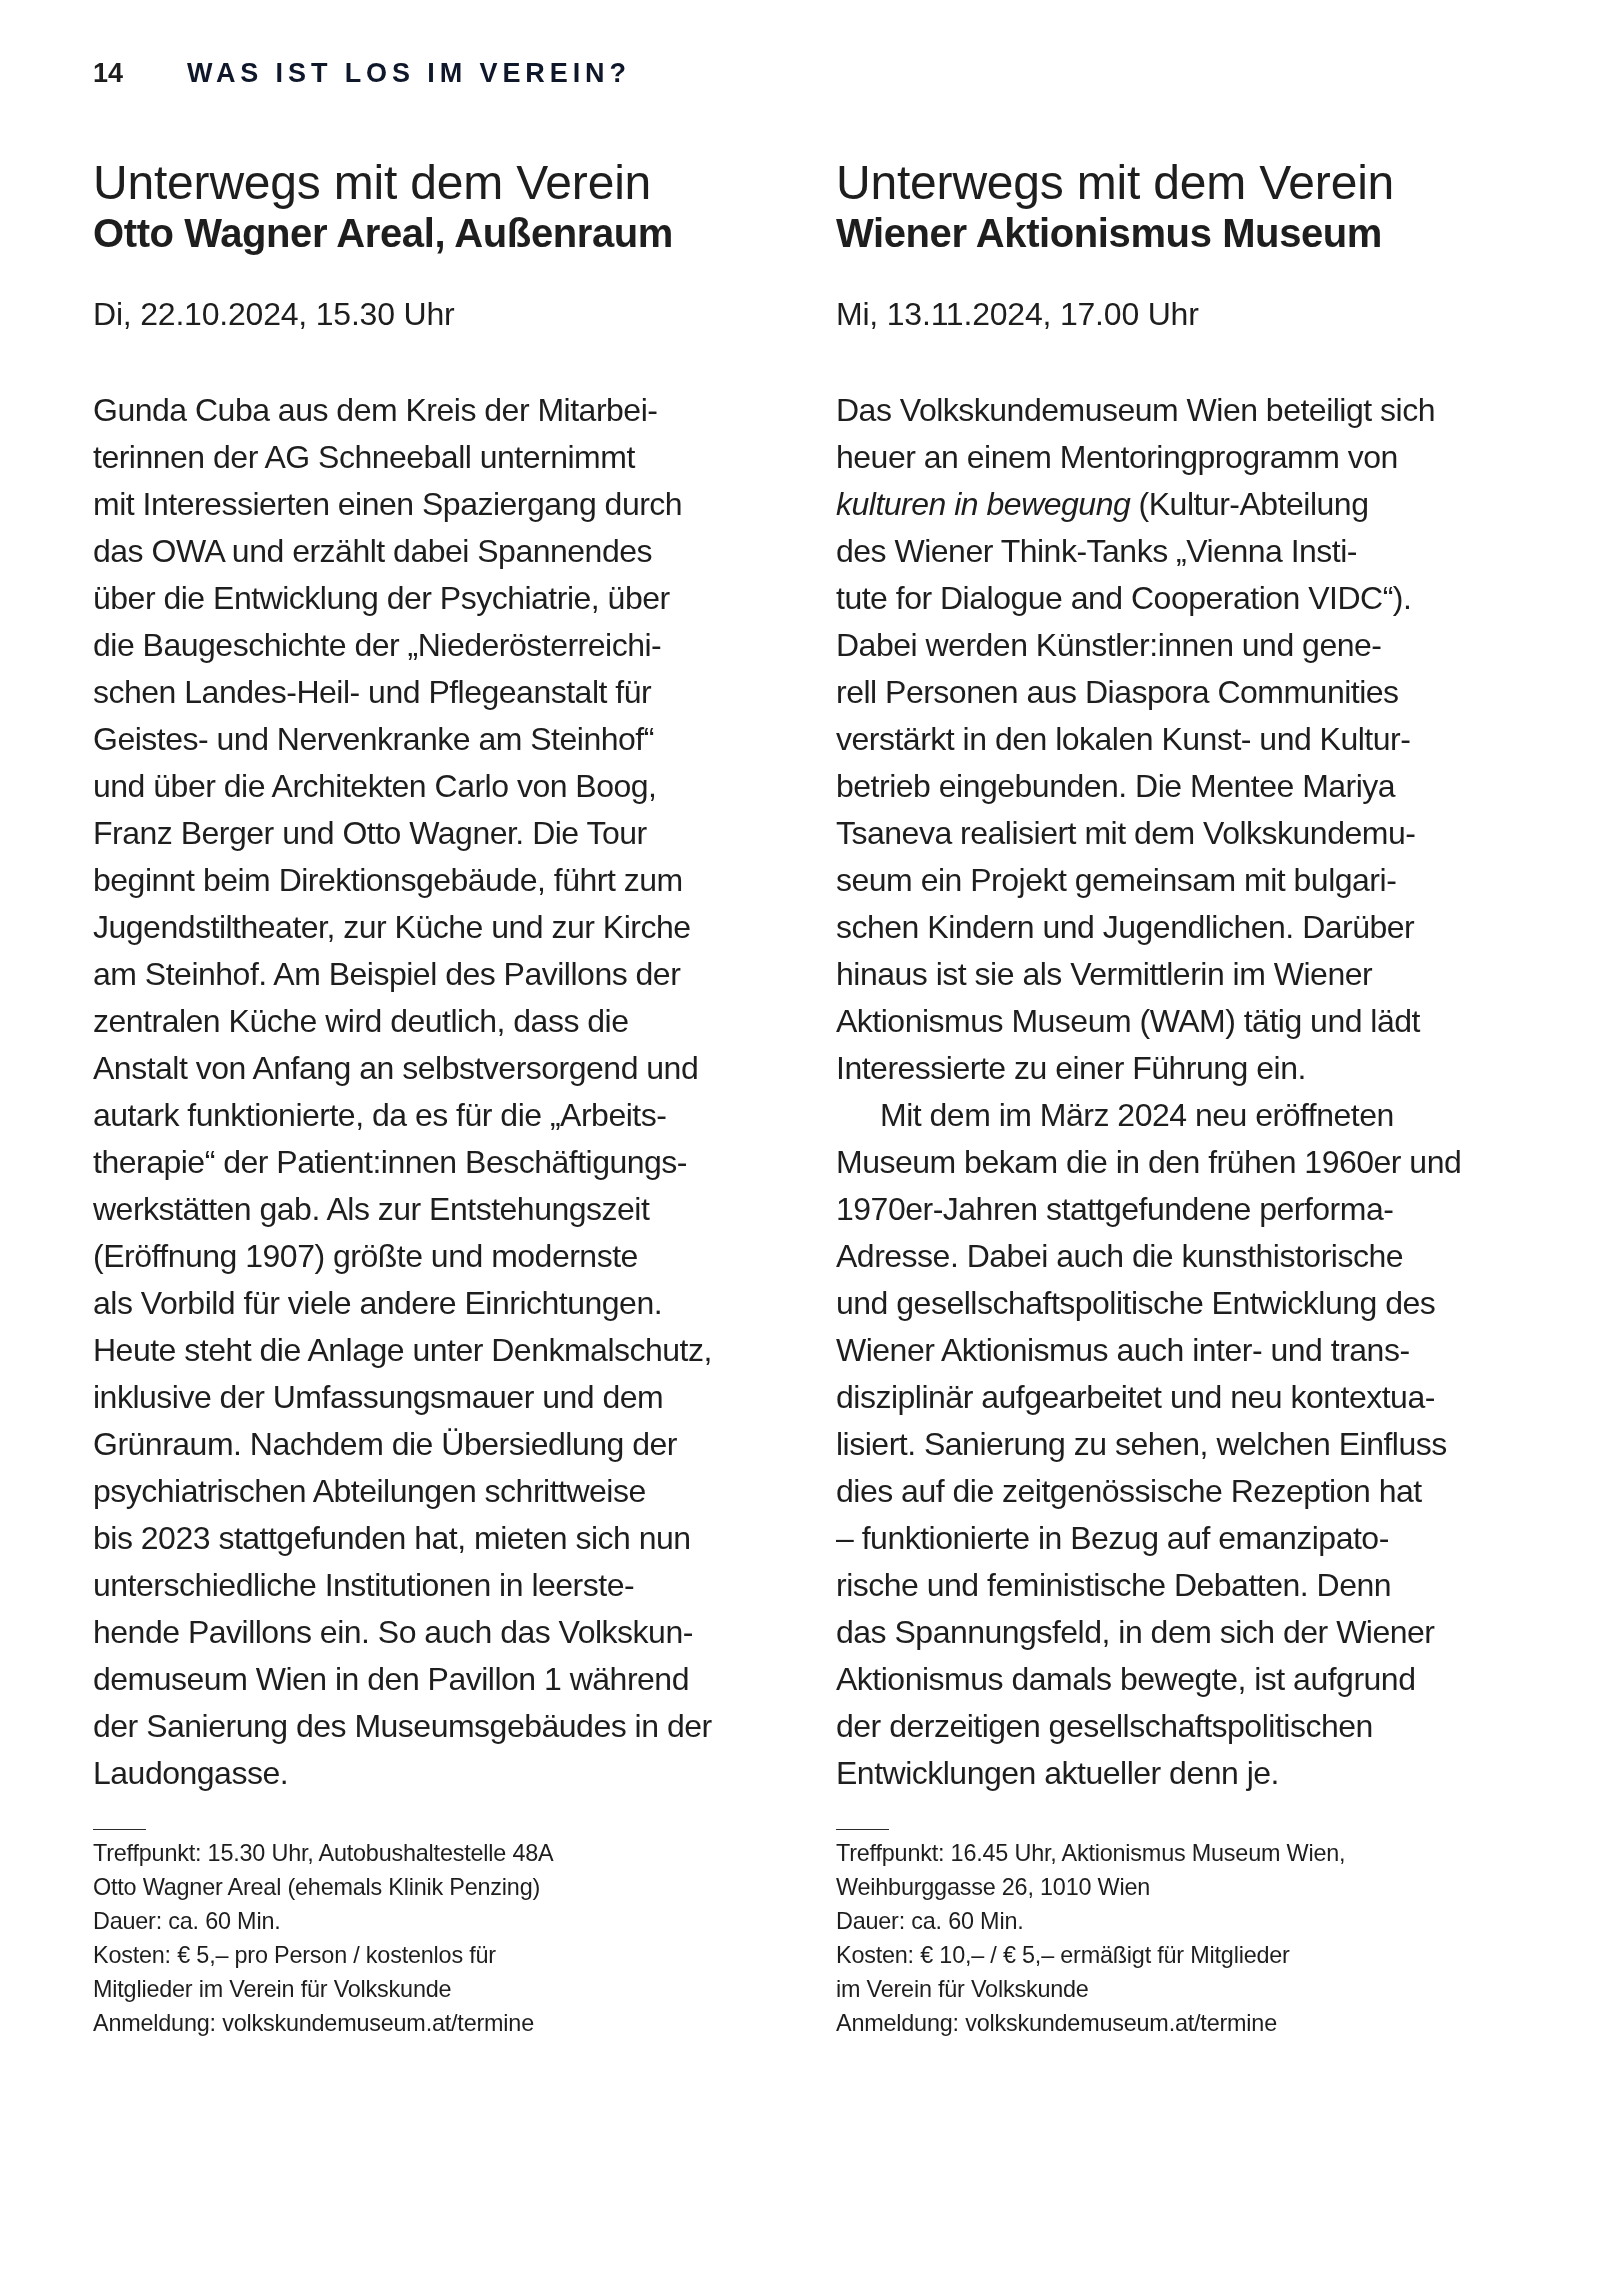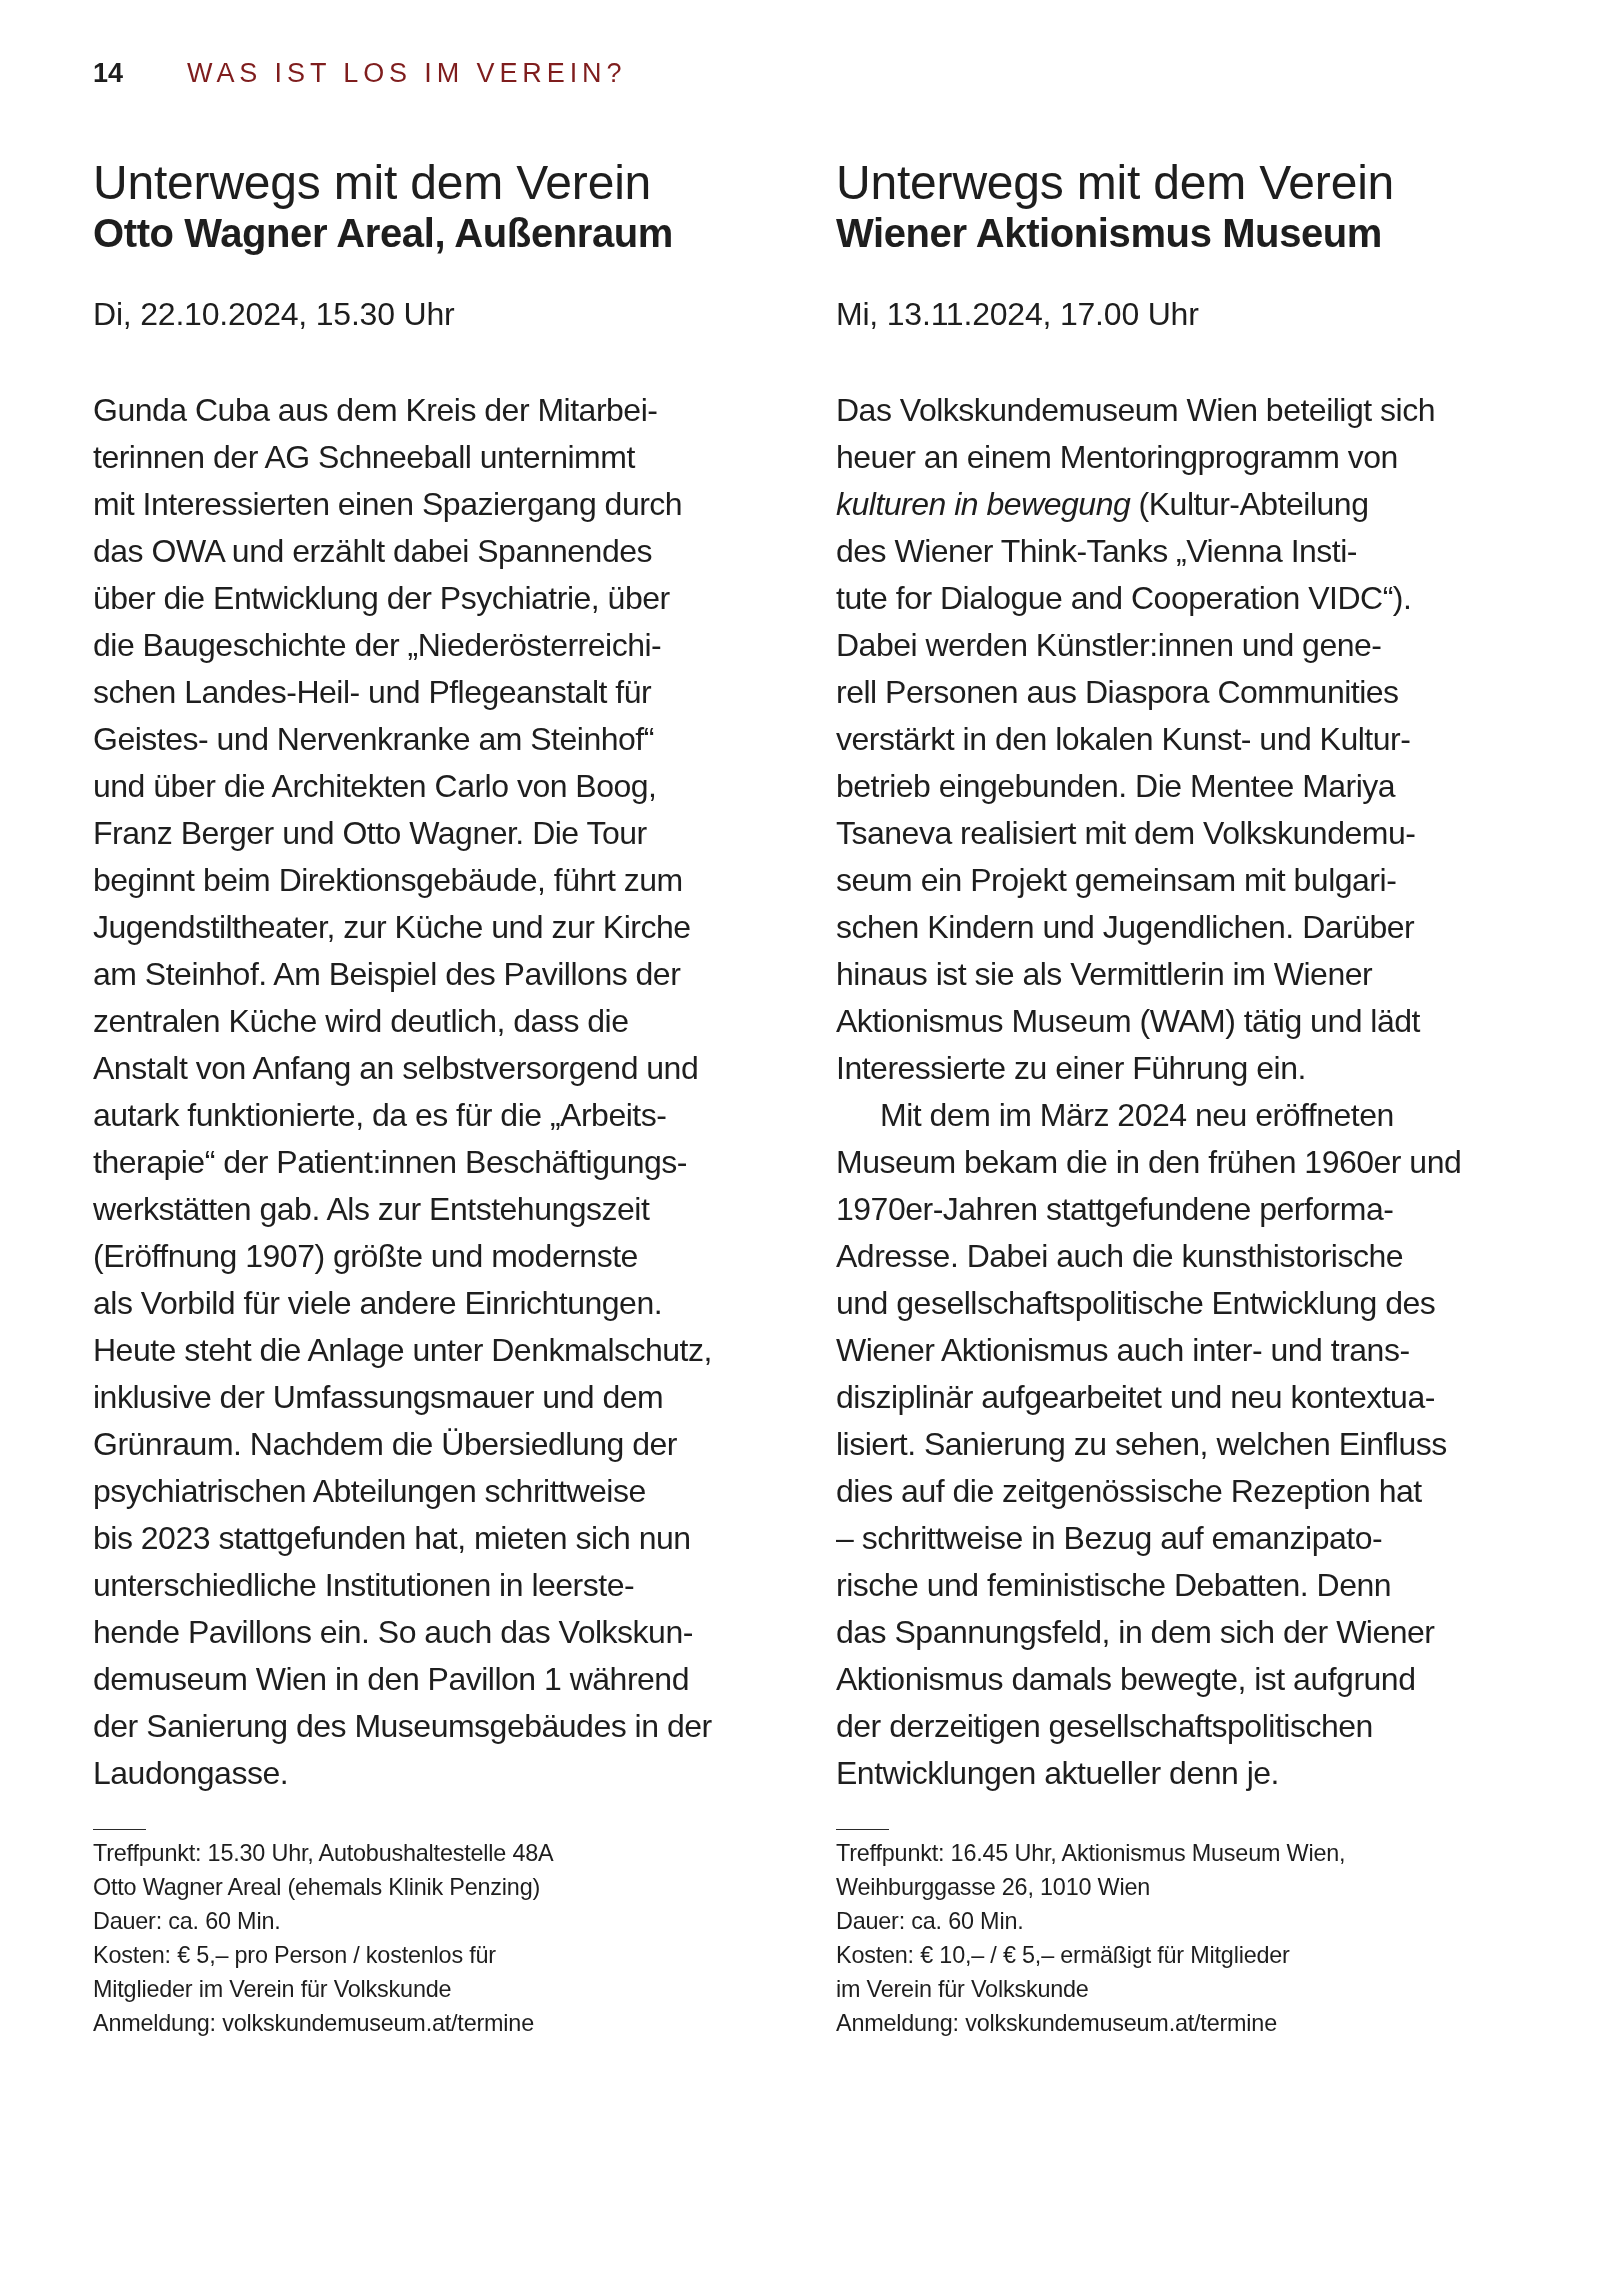--- a/index.html
+++ b/index.html
@@ -6,21 +6,21 @@
   body {
     width: 1617px; height: 2295px; position: relative; overflow: hidden;
     color: #1e1e1e;
     font-family: "Liberation Sans", "DejaVu Sans", sans-serif;
   }
   .running-head {
     position: absolute; left: 93px; top: 57px;
     font-size: 27px; line-height: 32px; white-space: nowrap;
   }
   .running-head .pageno { font-weight: bold; display: inline-block; width: 94px; letter-spacing: 0; }
-  .running-head .section { letter-spacing: 4.9px; font-weight: normal; color: #7f1d1d; }
+  .running-head .section { letter-spacing: 4.9px; font-weight: bold; color: #0f172a; }
 
   .column { position: absolute; top: 158px; width: 712px; }
   .col-left { left: 93px; }
   .col-right { left: 836px; }
 
   .kicker { font-size: 48px; line-height: 50px; font-weight: normal; white-space: nowrap; margin: 0; letter-spacing: -0.2px; }
   .title  { font-size: 40px; line-height: 50px; font-weight: bold; white-space: nowrap; margin: 0; letter-spacing: -0.4px; }
   .date   { font-size: 32px; line-height: 40px; margin-top: 36px; white-space: nowrap; letter-spacing: -0.2px; }
 
   .body-text { margin-top: 53px; font-size: 32px; line-height: 47px; letter-spacing: -0.5px; }
@@ -113,21 +113,21 @@
     <div class="para">
       <span class="line">Mit dem im März 2024 neu eröffneten</span>
       <span class="line">Museum bekam die in den frühen 1960er und</span>
       <span class="line">1970er-Jahren stattgefundene performa-</span>
       <span class="line">Adresse. Dabei auch die kunsthistorische</span>
       <span class="line">und gesellschaftspolitische Entwicklung des</span>
       <span class="line">Wiener Aktionismus auch inter- und trans-</span>
       <span class="line">disziplinär aufgearbeitet und neu kontextua-</span>
       <span class="line">lisiert. Sanierung zu sehen, welchen Einfluss</span>
       <span class="line">dies auf die zeitgenössische Rezeption hat</span>
-      <span class="line">– schrittweise in Bezug auf emanzipato-</span>
+      <span class="line">– funktionierte in Bezug auf emanzipato-</span>
       <span class="line">rische und feministische Debatten. Denn</span>
       <span class="line">das Spannungsfeld, in dem sich der Wiener</span>
       <span class="line">Aktionismus damals bewegte, ist aufgrund</span>
       <span class="line">der derzeitigen gesellschaftspolitischen</span>
       <span class="line">Entwicklungen aktueller denn je.</span>
     </div>
   </div>
   <div class="rule"></div>
   <div class="info">
     <span class="line">Treffpunkt: 16.45 Uhr, Aktionismus Museum Wien,</span>

